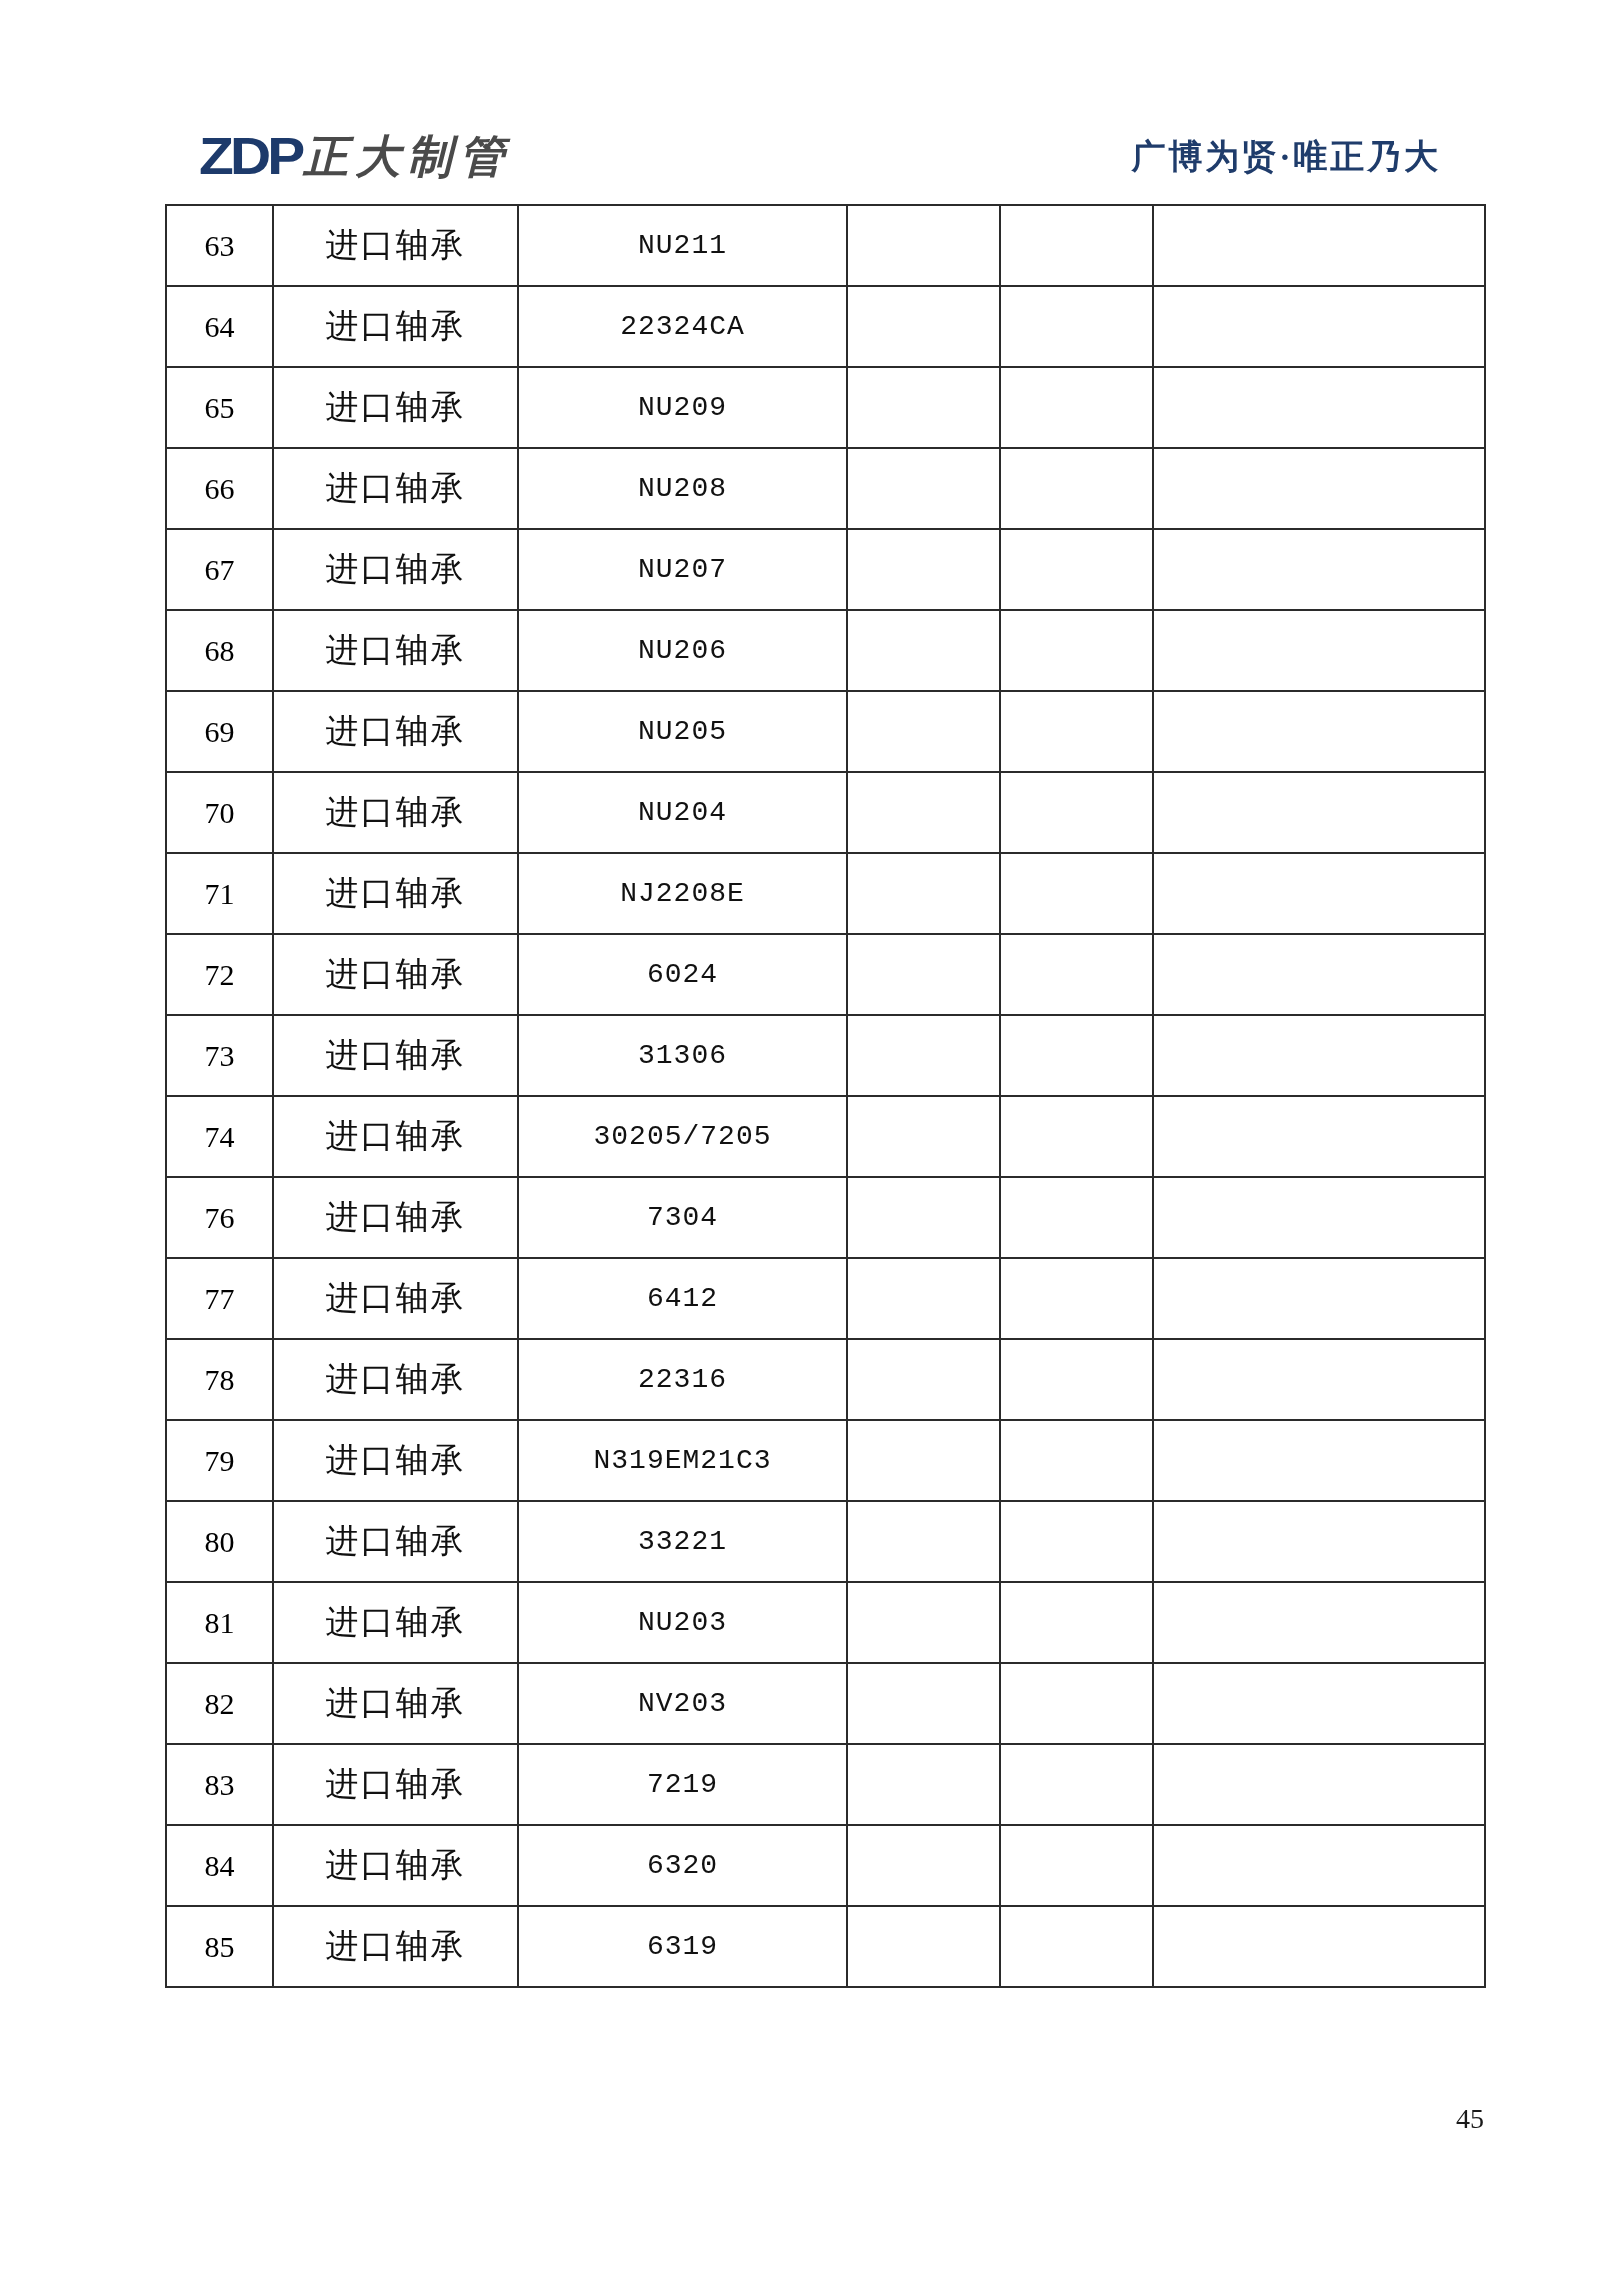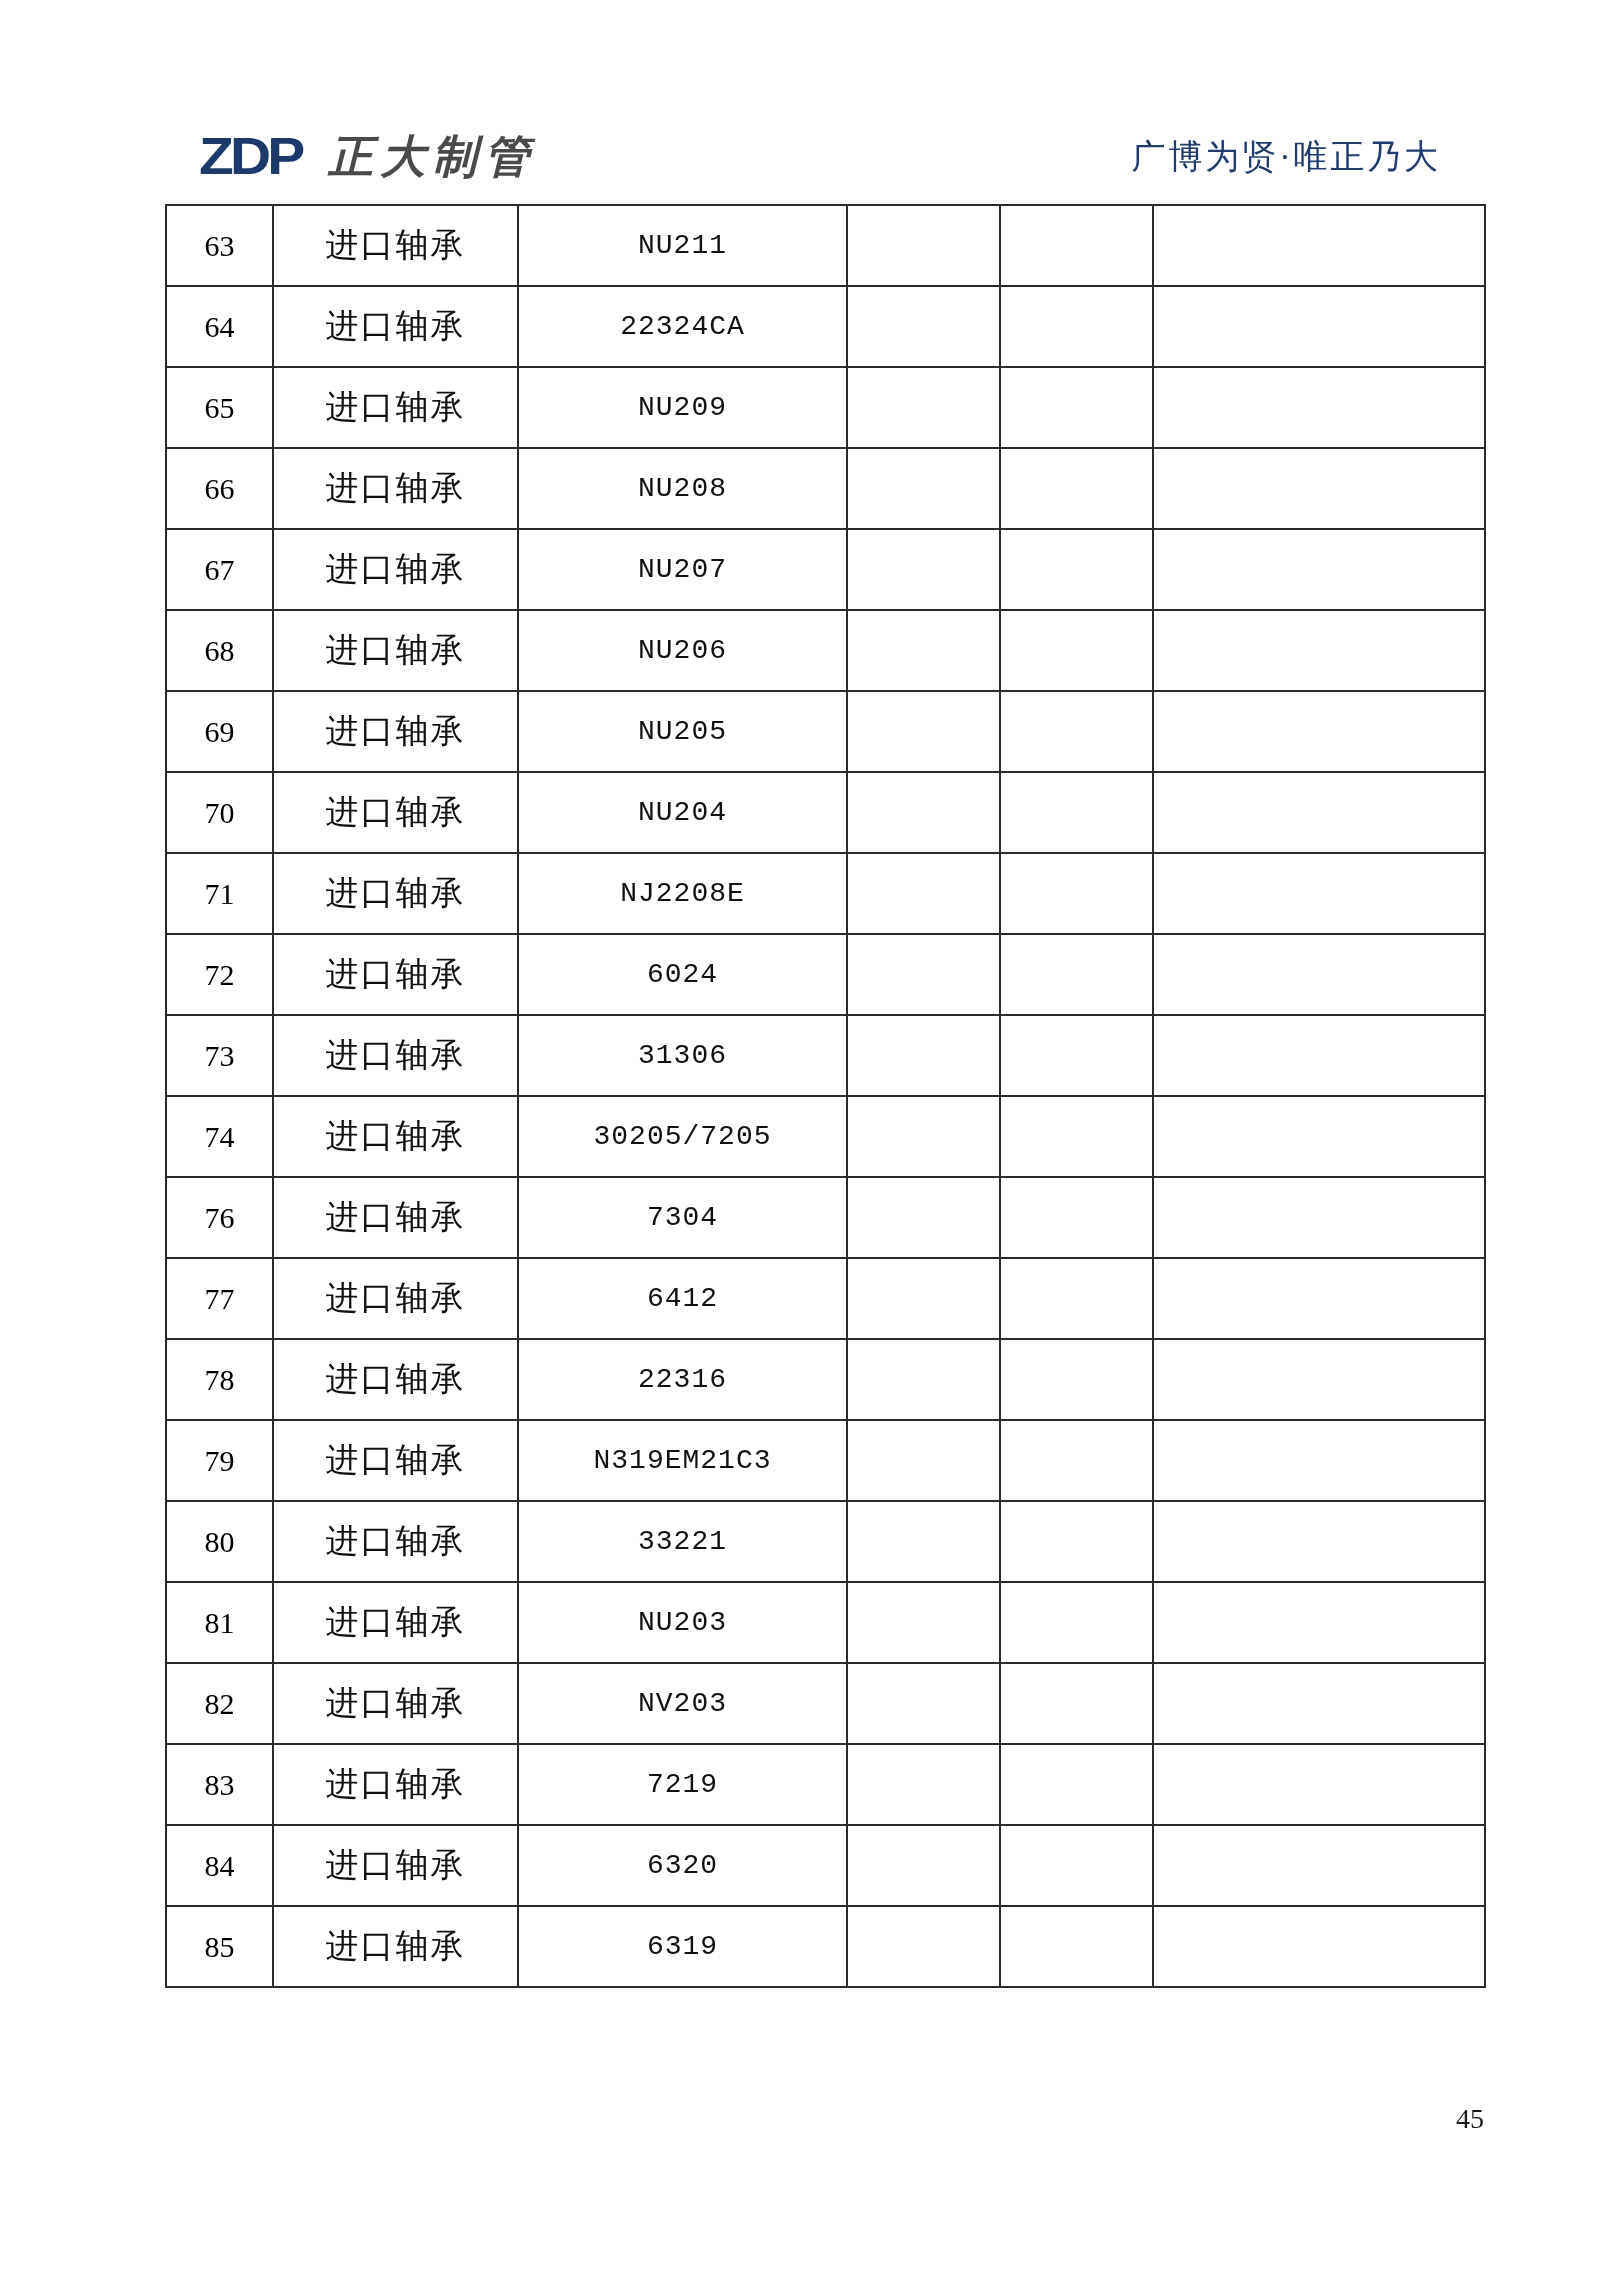--- a/index.html
+++ b/index.html
@@ -14,21 +14,21 @@
   }
 
   
   .header-logo {
     position: absolute;
     left: 199px;
     top: 131px;
     height: 51px;
     display: flex;
     align-items: center;
-    gap: 27px;
+    gap: 2px;
     white-space: nowrap;
   }
   .logo-zdp {
     font-family: "Liberation Sans", "DejaVu Sans", sans-serif;
     font-weight: bold;
     font-size: 57px;
     line-height: 1;
     letter-spacing: -3.9px;
     color: #1d3a6b;
     transform: scaleY(0.92);
@@ -40,21 +40,21 @@
     line-height: 1;
     letter-spacing: 6.9px;
     color: #4a4a4a;
     font-style: italic;
   }
   .slogan {
     position: absolute;
     top: 138px;
     right: 178px;
     font-family: "Liberation Serif", "DejaVu Serif", serif;
-    font-weight: normal;
+    font-weight: bold;
     font-size: 34px;
     line-height: 1.1;
     letter-spacing: 2.9px;
     color: #1f3c6b;
     white-space: nowrap;
     margin-left: 24px;
   }
 
   
   table.parts-table {

